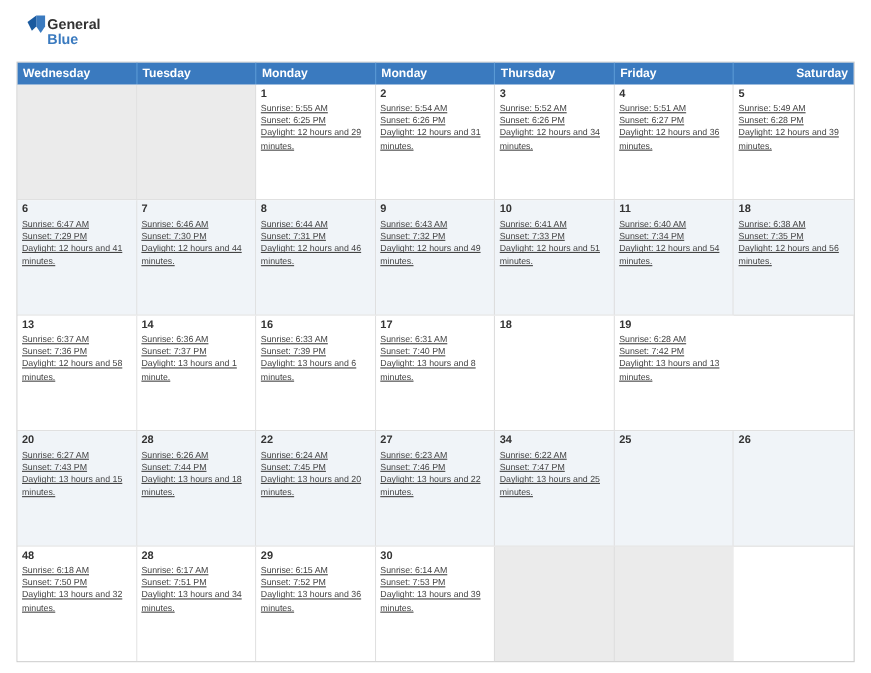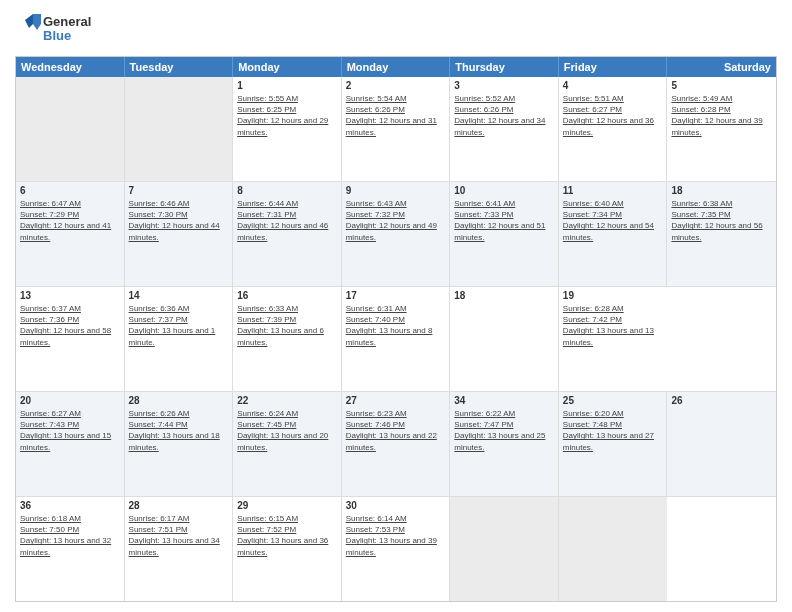--- a/index.html
+++ b/index.html
@@ -232,29 +232,28 @@
           <div class="cal-cell">
             <div class="day-num">27</div>
             <div class="day-info">Sunrise: 6:23 AM<br>Sunset: 7:46 PM<br>Daylight: 13 hours and 22 minutes.</div>
           </div>
           <div class="cal-cell">
             <div class="day-num">34</div>
             <div class="day-info">Sunrise: 6:22 AM<br>Sunset: 7:47 PM<br>Daylight: 13 hours and 25 minutes.</div>
           </div>
           <div class="cal-cell">
             <div class="day-num">25</div>
-            <div class="day-info">Sunrise: 6:20 AM<br>Sunset: 7:48 PM<br>Daylight: 13 hours and 27 minutes.</div>
           </div>
           <div class="cal-cell">
             <div class="day-num">26</div>
           </div>
         </div>
         <div class="cal-row">
           <div class="cal-cell">
-            <div class="day-num">36</div>
+            <div class="day-num">48</div>
             <div class="day-info">Sunrise: 6:18 AM<br>Sunset: 7:50 PM<br>Daylight: 13 hours and 32 minutes.</div>
           </div>
           <div class="cal-cell">
             <div class="day-num">28</div>
             <div class="day-info">Sunrise: 6:17 AM<br>Sunset: 7:51 PM<br>Daylight: 13 hours and 34 minutes.</div>
           </div>
           <div class="cal-cell">
             <div class="day-num">29</div>
             <div class="day-info">Sunrise: 6:15 AM<br>Sunset: 7:52 PM<br>Daylight: 13 hours and 36 minutes.</div>
           </div>

